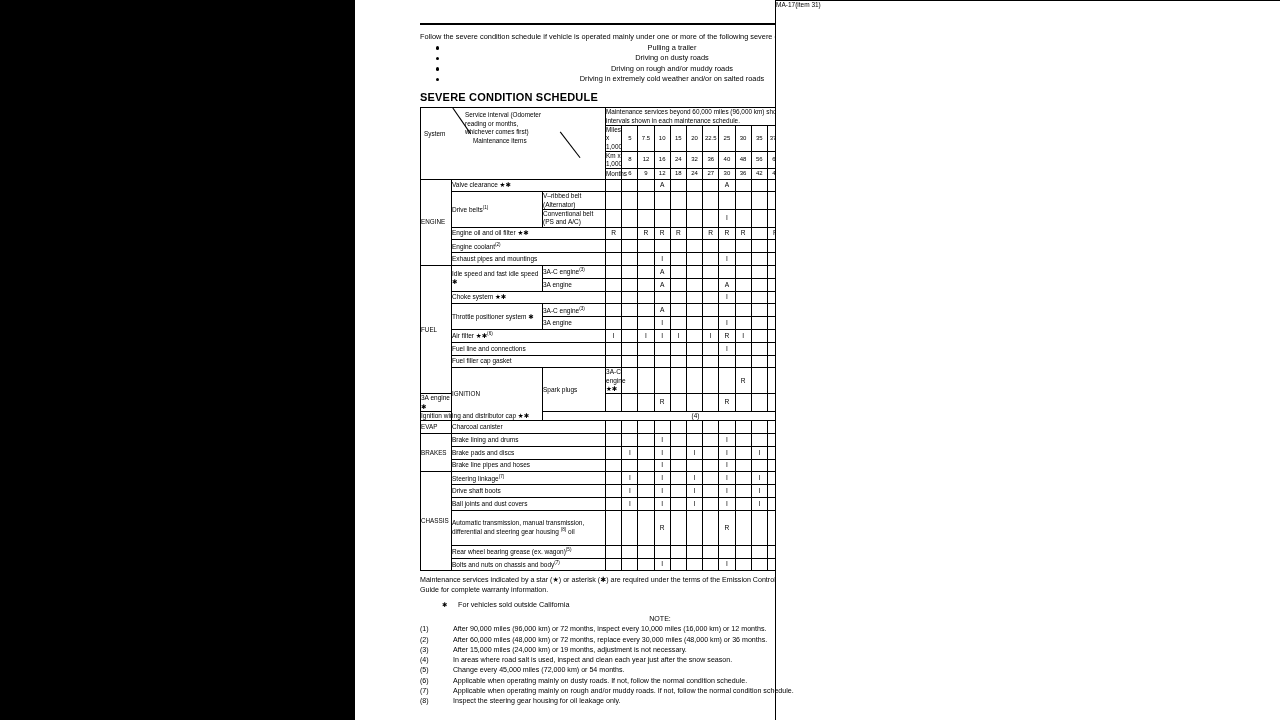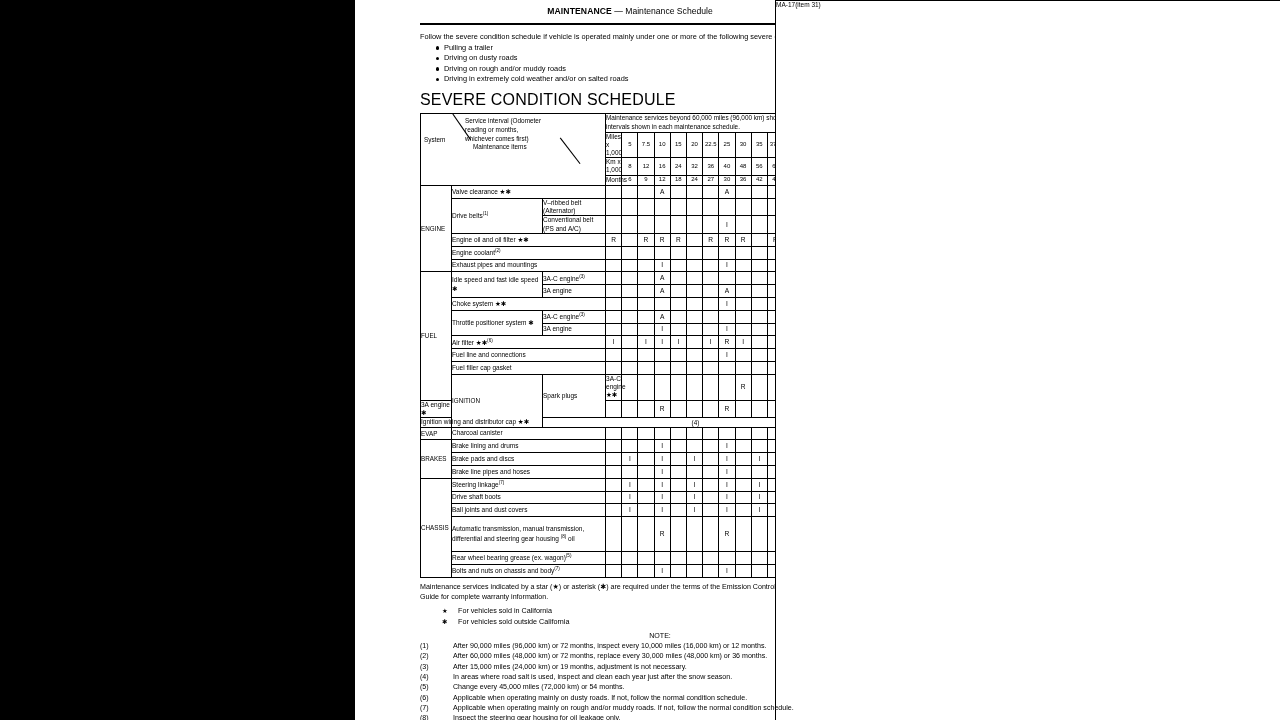--- a/index.html
+++ b/index.html
@@ -34,30 +34,30 @@
   .hdr-dash { font-weight:normal; }
   .hdr-sub { font-weight:normal; }
   .hdr-page {
     position:absolute; right:0px; top:6px;
     font-size:9.4px; font-weight:bold;
   }
   .rule { height:2.4px; background:#000; margin:1px 0 0 0; }
 
   
   .intro { margin-top:7px; font-size:7.4px; }
-  .bullets { margin:1px 0 0 0; padding:0; list-style:none; }
+  .bullets { margin:1px 0 0 0; padding:0; list-style:none;text-align:center; }
   .bullets li { position:relative; padding-left:24px; line-height:1.42; font-size:7.4px;}
   .bullets li:before {
     content:""; position:absolute; left:16px; top:3.6px;
     width:3.2px; height:3.2px; background:#000; border-radius:50%;
   }
 
   .sec-title {
     margin-top:5px; margin-bottom:3px;
-    font-size:16px; font-weight:normal; letter-spacing:.2px;
+    font-size:11px; font-weight:bold; letter-spacing:.2px;
   }
 
   
   table.sched {
     border-collapse:collapse;
     width:470px;
     table-layout:fixed;
     font-size:6.2px;
   }
   table.sched td, table.sched th {
@@ -105,23 +105,20 @@
   sup { font-size:4.6px; vertical-align:super; }
   .st { font-size:6.4px; }
 </style>
 </head>
 <body>
 
 <div class="page">
   <div class="sheet">
 
     <div class="hdr">
-      <div class="hdr-title">
-        <b>MAINTENANCE</b><span class="hdr-dash"> — </span><span class="hdr-sub">Maintenance Schedule</span>
-      </div>
       <div class="hdr-page">MA-3</div>
     </div>
     <div class="rule"></div>
 
     <div class="intro">Follow the severe condition schedule if vehicle is operated mainly under one or more of the following severe conditions:</div>
     <ul class="bullets">
       <li>Pulling a trailer</li>
       <li>Driving on dusty roads</li>
       <li>Driving on rough and/or muddy roads</li>
       <li>Driving in extremely cold weather and/or on salted roads</li>
@@ -758,24 +755,20 @@
             <td class="mark"></td>
             <td class="mark">I</td>
             <td class="page">MA-17(item 31)</td>
           </tr>
         </tbody>
     </table>
 
     <div class="foot">Maintenance services indicated by a star (★) or asterisk (✱) are required under the terms of the Emission Control Systems Warranty. See Owner's Guide for complete warranty information.</div>
     <div class="starlines">
       <div class="starline">
-        <span class="gl st">★</span>
-        <span>For vehicles sold in California</span>
-      </div>
-      <div class="starline">
         <span class="gl st">✱</span>
         <span>For vehicles sold outside California</span>
       </div>
     </div>
     <div class="notehead">NOTE:</div>
     <ul class="notelist" id="note-list">
         <li><span class="n">(1)</span><span>After 90,000 miles (96,000 km) or 72 months, inspect every 10,000 miles (16,000 km) or 12 months.</span></li>
         <li><span class="n">(2)</span><span>After 60,000 miles (48,000 km) or 72 months, replace every 30,000 miles (48,000 km) or 36 months.</span></li>
         <li><span class="n">(3)</span><span>After 15,000 miles (24,000 km) or 19 months, adjustment is not necessary.</span></li>
         <li><span class="n">(4)</span><span>In areas where road salt is used, inspect and clean each year just after the snow season.</span></li>

